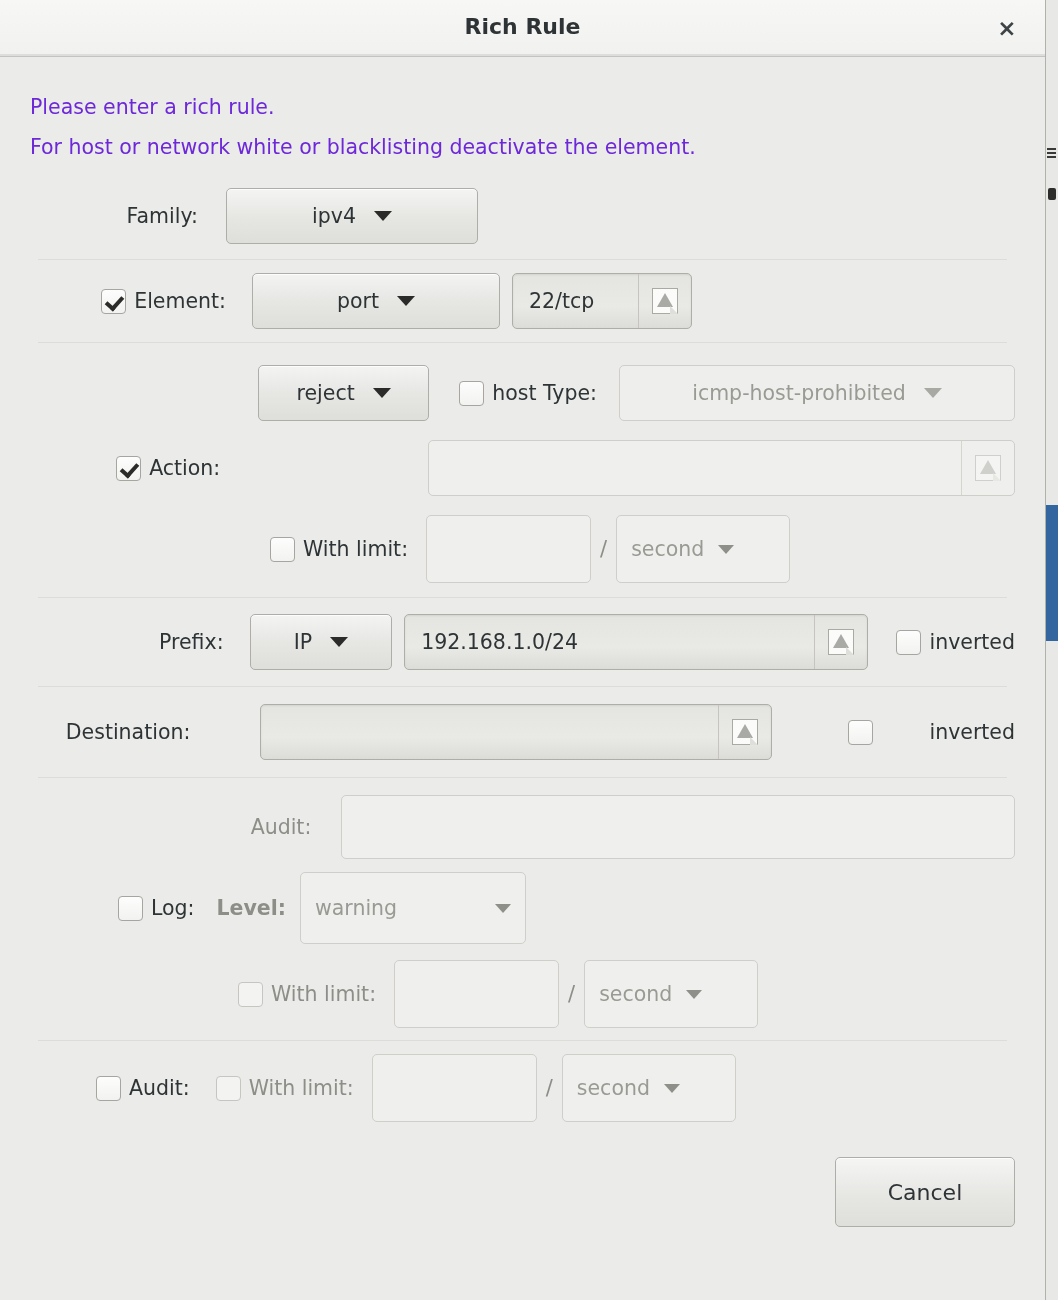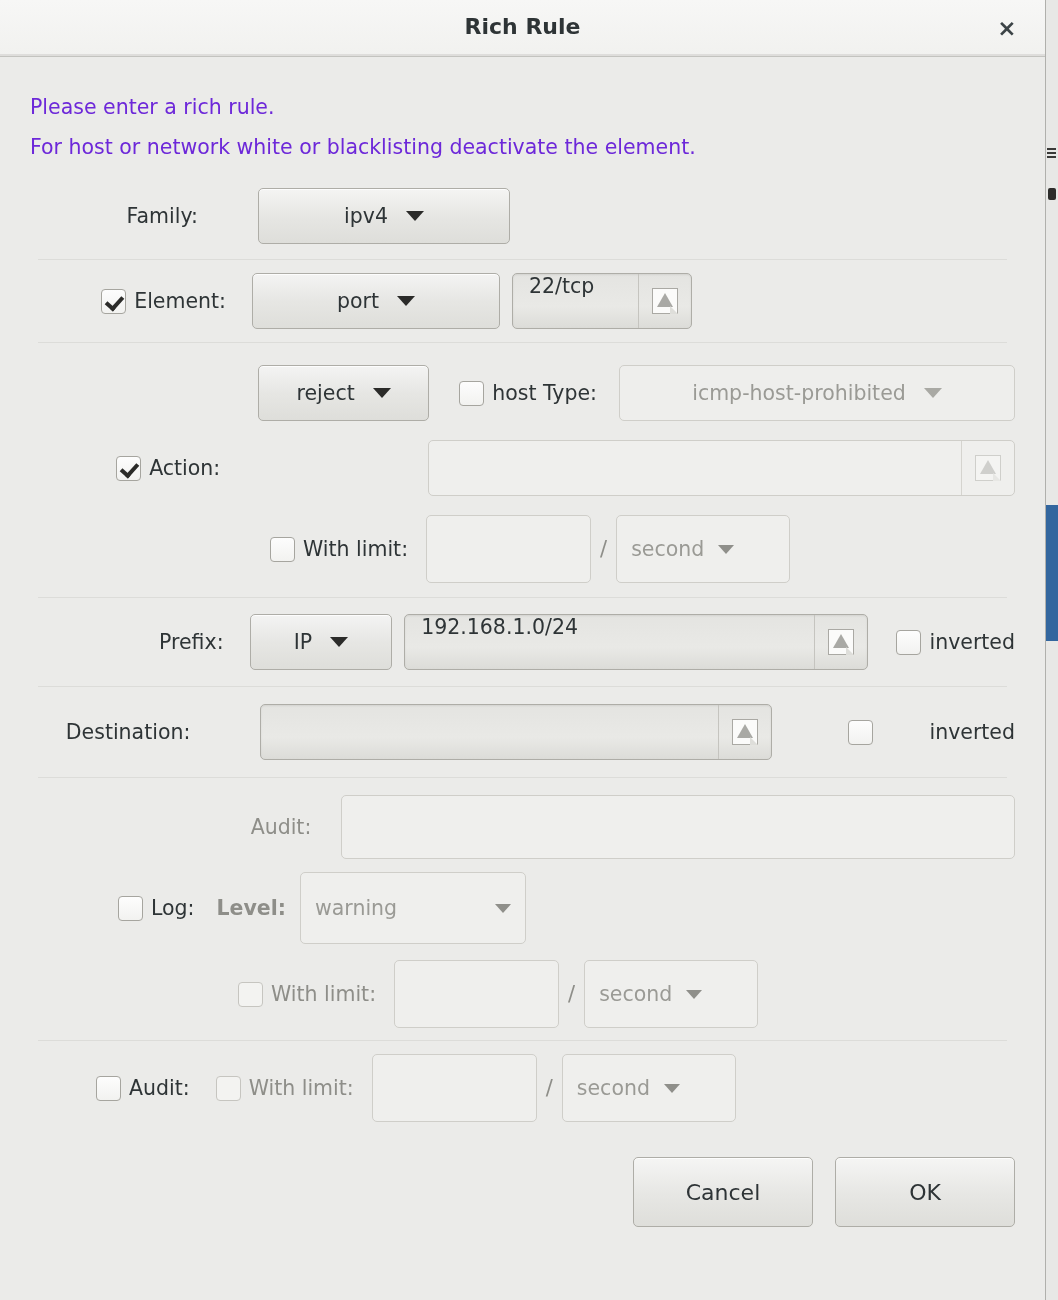--- a/index.html
+++ b/index.html
@@ -185,21 +185,21 @@
   .combo.dim .arrow { border-top-color: #a9a9a4; }
 
   
   .entry {
     height: 56px;
     border: 1px solid #aeada7;
     border-radius: 5px;
     background: linear-gradient(to bottom, #e4e4e1 0%, #e9e9e6 60%, #dcdcd8 100%);
     box-shadow: inset 0 1px 2px rgba(0,0,0,.08);
     display: flex;
-    align-items: flex-start;
+    align-items: center;
     padding: 0 0 0 16px;
     box-sizing: border-box;
     font-size: 20.5px;
     color: #2e3436;
     position: relative;
     cursor: text;
   }
   .entry .etext { flex: 1; overflow: hidden; white-space: nowrap; }
   .entry .ibox {
     width: 52px;
@@ -312,21 +312,21 @@
   <div id="titlebar">
     <div id="title-text">Rich Rule</div>
     <div id="close-button">×</div>
   </div>
 
   <div id="content">
 
     <div class="intro" id="intro1">Please enter a rich rule.</div>
     <div class="intro" id="intro2">For host or network white or blacklisting deactivate the element.</div>
 
-    <div class="row" style="margin-top:22px;height:70px;gap:32px;">
+    <div class="row" style="margin-top:22px;height:70px;">
       <div class="label label-right" style="width:168px;">Family:</div>
       <div class="combo" style="width:252px;margin-left:28px;">
         <span>ipv4</span>
         <span class="arrow"></span>
       </div>
     </div>
 
     <div class="sep" style="margin-top:8px;"></div>
 
     <div class="row" style="height:82px;">
@@ -461,17 +461,16 @@
       <div class="box-sm" style="margin-left:18px;"></div>
       <span class="slash">/</span>
       <div class="combo-sm" style="width:174px;">
         <span>second</span>
         <span class="arrow-sm"></span>
       </div>
     </div>
 
     <div class="row" style="justify-content:flex-end;margin-top:22px;">
       <div class="btn">Cancel</div>
-      <div class="btn" style="margin-left:22px;">OK</div>
     </div>
 
   </div>
 </div>
 
 </body></html>

